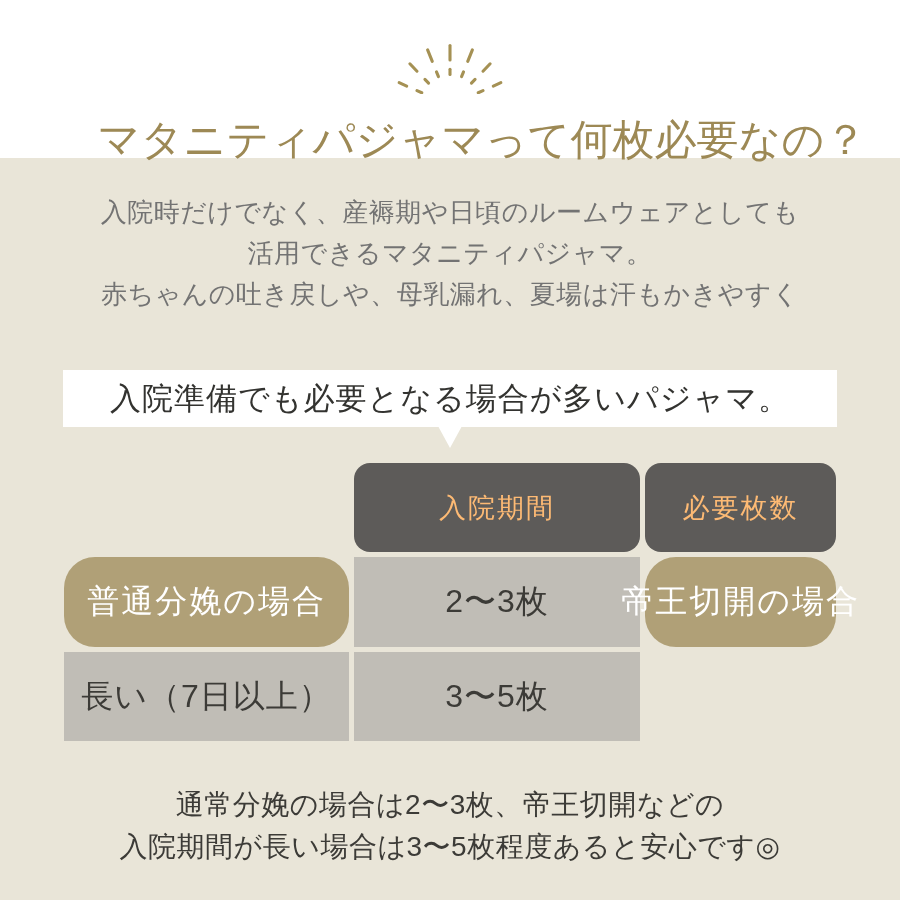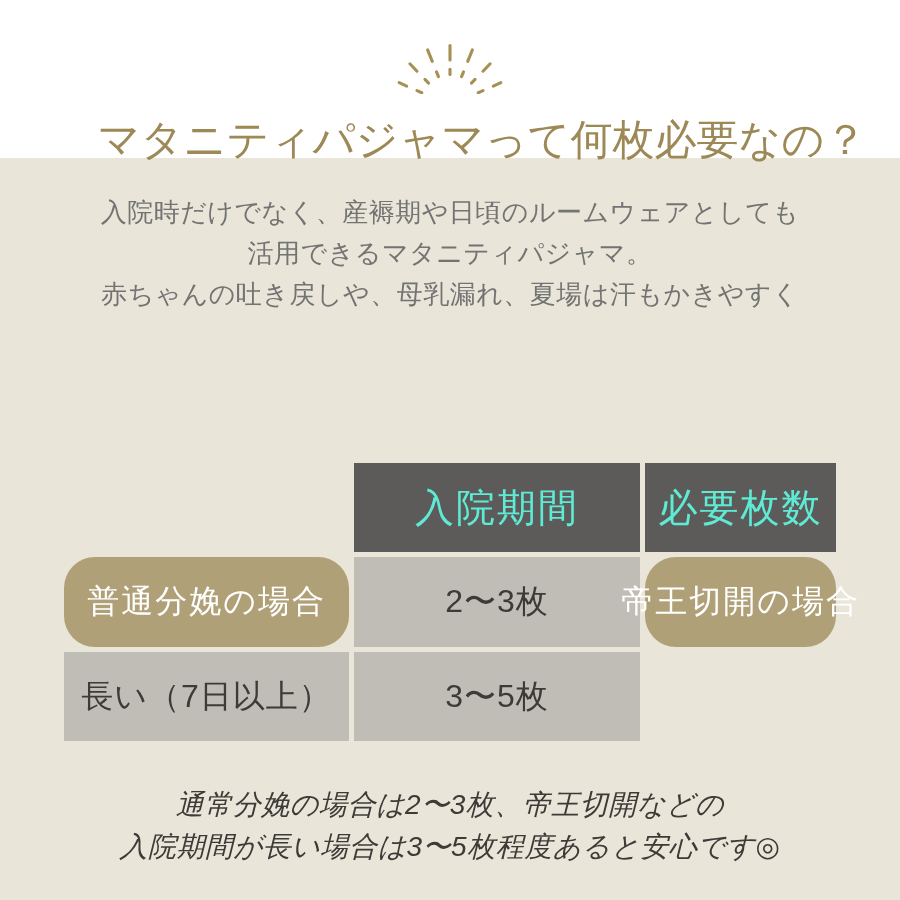--- a/index.html
+++ b/index.html
@@ -108,23 +108,24 @@
   }
   .cell {
     display: flex;
     align-items: center;
     justify-content: center;
     white-space: nowrap;
   }
   .cell.empty { background: transparent; }
   .cell.head {
     background: #5d5b59;
-    color: #5eead4;
-    font-size: 39px;
+    color: #fdba74;
+    font-size: 27px;
     letter-spacing: 2px;
+    border-radius: 16px;
   }
   .cell.rowhead {
     background: #b0a077;
     color: #ffffff;
     font-size: 32px;
     letter-spacing: 2px;
     border-radius: 31px;
   }
   .cell.data {
     background: #c0bdb6;
@@ -138,21 +139,21 @@
     position: absolute;
     top: 784px;
     left: 0;
     width: 100%;
     text-align: center;
     font-size: 28px;
     line-height: 42px;
     color: #3c3b37;
     letter-spacing: 0.5px;
   }
-  .note div { white-space: nowrap; font-style: italic; }
+  .note div { white-space: nowrap; }
 </style>
 </head>
 <body>
 
 <div class="page">
 
   <div class="beige"></div>
 
   <div class="hero">
     <svg class="rays" width="130" height="66" viewBox="0 0 120 64" fill="none" stroke="#a59154" stroke-width="3" stroke-linecap="round">
@@ -180,20 +181,24 @@
     </svg>
     <h1 class="page-title">マタニティパジャマって何枚必要なの？</h1>
   </div>
 
   <div class="intro">
     <div>入院時だけでなく、産褥期や日頃のルームウェアとしても</div>
     <div>活用できるマタニティパジャマ。</div>
     <div>赤ちゃんの吐き戻しや、母乳漏れ、夏場は汗もかきやすく</div>
   </div>
 
+  <div class="banner">
+    <div class="banner-text">入院準備でも必要となる場合が多いパジャマ。</div>
+    <div class="banner-tail"></div>
+  </div>
 
   <div class="cmp-table">
 
     <div class="cell empty"></div>
     <div class="cell head">入院期間</div>
     <div class="cell head">必要枚数</div>
 
     <div class="cell rowhead">普通分娩の場合</div>
     <div class="cell data">2〜3枚</div>
 

